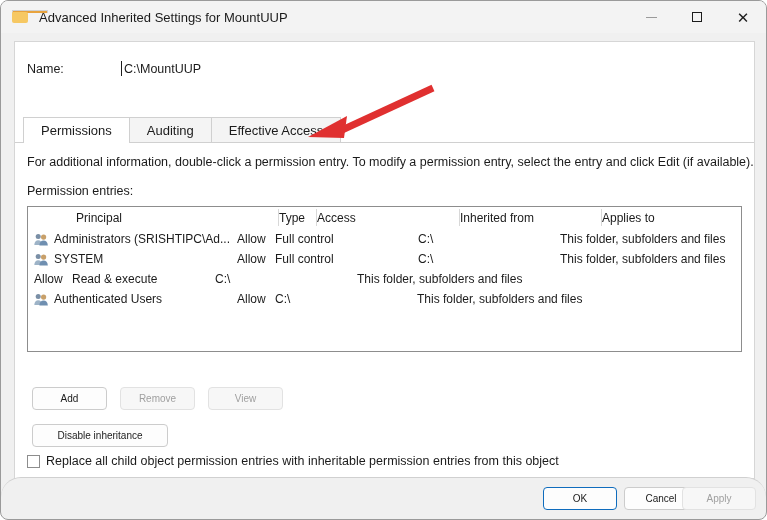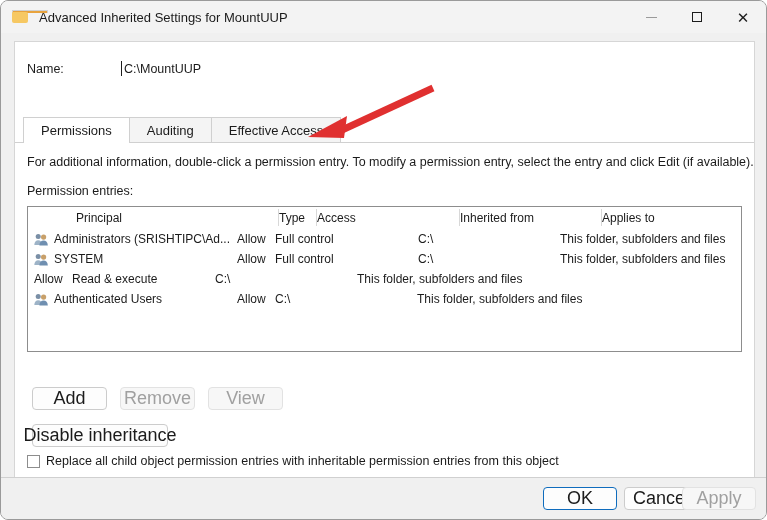--- a/index.html
+++ b/index.html
@@ -237,21 +237,21 @@
   .user-icon svg { display: block; }
   .principal-text {
     overflow: hidden;
     text-overflow: ellipsis;
     white-space: nowrap;
   }
 
   
   .btn {
     font-family: "Liberation Sans", sans-serif;
-    font-size: 18px;
+    font-size: 10px;
     color: #1b1b1b;
     background: #fdfdfd;
     border: 1px solid #cccccc;
     border-radius: 4px;
     height: 23px;
     display: inline-flex;
     align-items: center;
     justify-content: center;
     box-sizing: border-box;
     padding: 0 10px;
@@ -290,20 +290,21 @@
     flex: 0 0 auto;
   }
 
   
   #footer {
     position: absolute;
     left: 0; bottom: 0;
     width: 100%; height: 41px;
     background: #f0f0f0;
     border-top: 1px solid #d0d0d0;
+    border-radius: 20px;
   }
   #btn-ok     { position: absolute; right: 149px; top: 9px; width: 74px; }
   #btn-cancel { position: absolute; right: 68px;  top: 9px; width: 74px; }
   #btn-apply  { position: absolute; right: 10px;  top: 9px; width: 74px; }
 
   
   #arrow-annotation {
     position: absolute;
     left: 285px; top: 38px;
     width: 145px; height: 64px;

